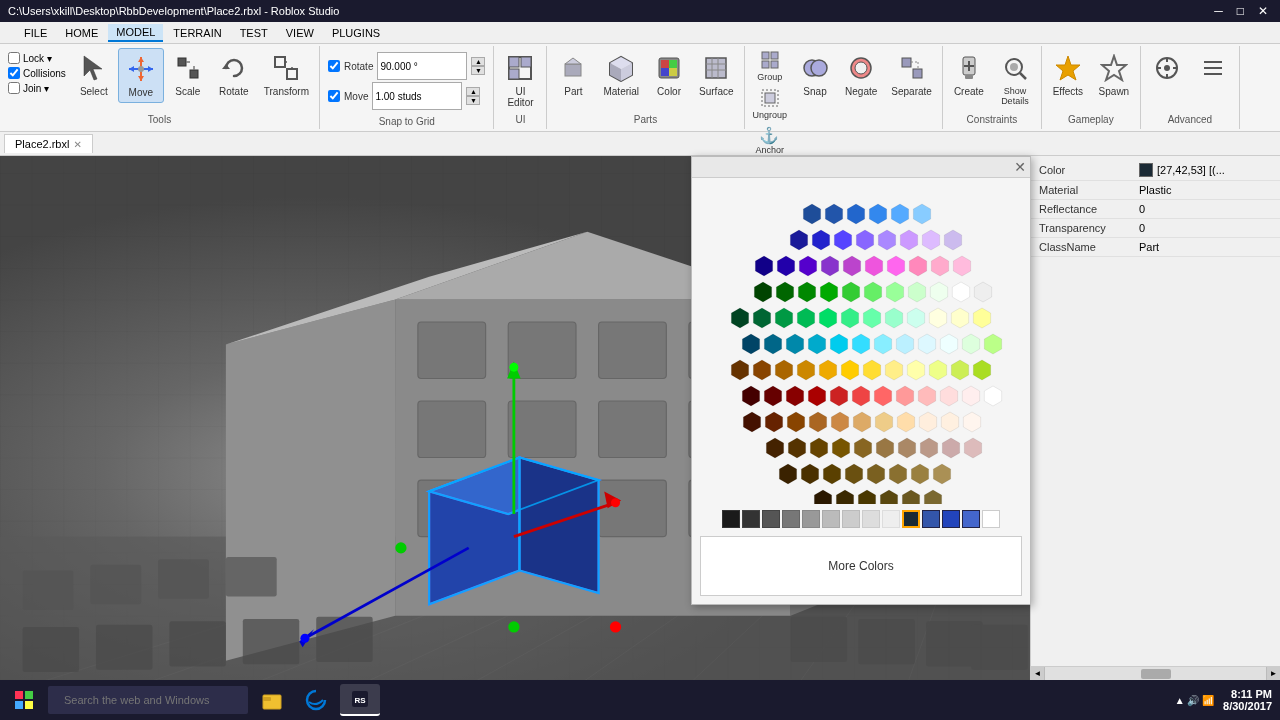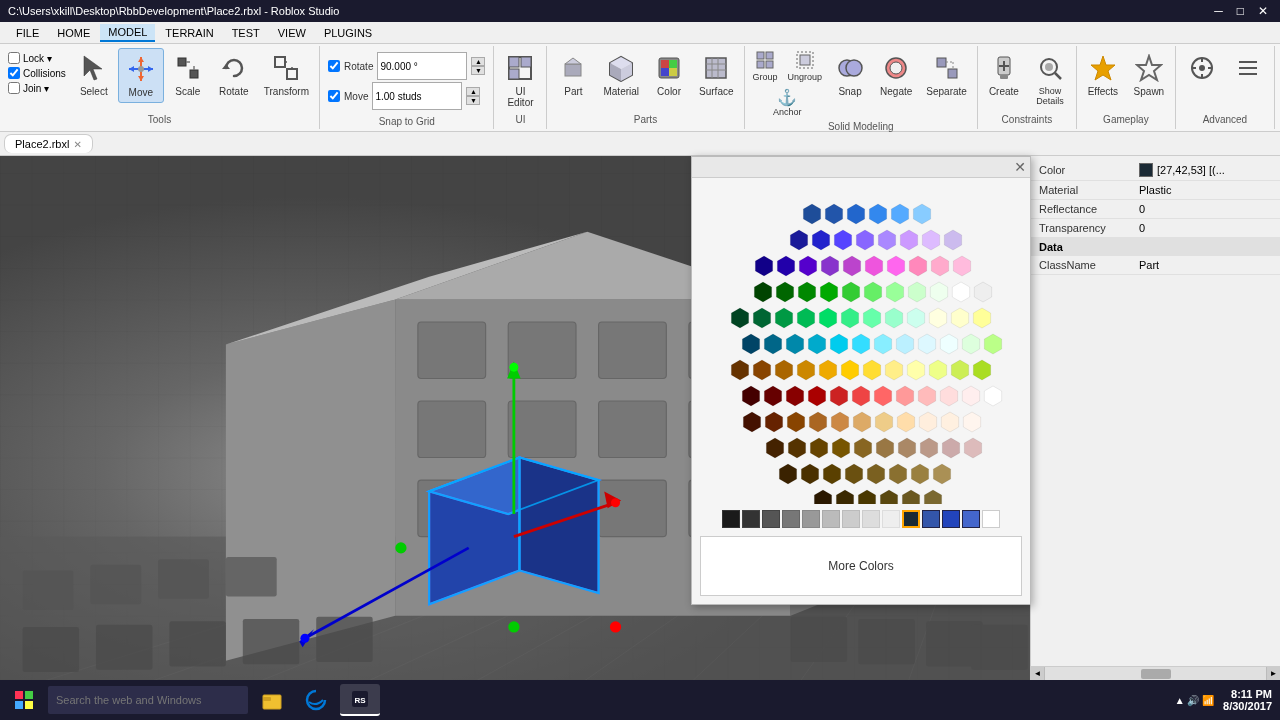--- a/index.html
+++ b/index.html
@@ -18,21 +18,21 @@
     .title-bar-title { font-size: 11px; }
     .title-bar-controls { display: flex; gap: 6px; }
     .title-bar-btn { color: white; font-size: 12px; cursor: pointer; padding: 0 4px; }
 
     
     .menu-bar {
       background: #f0f0f0;
       height: 22px;
       display: flex;
       align-items: center;
-      padding: 0 8px;
+      padding: 0 16px;
       border-bottom: 1px solid #ccc;
       gap: 2px;
     }
     .menu-item {
       padding: 2px 8px;
       font-size: 11px;
       cursor: pointer;
     }
     .menu-item.active { background: #cce4f7; border-bottom: 2px solid #0078d7; }
 
@@ -148,21 +148,21 @@
       display: flex;
       align-items: center;
       padding: 3px 10px;
       border: 1px solid #ccc;
       border-bottom: none;
       background: #e0e0e0;
       font-size: 11px;
       cursor: pointer;
       gap: 4px;
     }
-    .tab.active { background: #fff; border-radius: 7px; }
+    .tab.active { background: #fff; }
     .tab-close { font-size: 10px; color: #888; cursor: pointer; }
 
     
     .viewport {
       flex: 1;
       background: #5a5a5a;
       position: relative;
       overflow: hidden;
     }
 
@@ -262,21 +262,21 @@
       display: flex;
       align-items: center;
       justify-content: center;
       cursor: pointer;
     }
     .taskbar-search {
       background: #2d2d4a;
       border: none;
       color: white;
       height: 28px;
-      padding: 0 8px;
+      padding: 0 16px;
       border-radius: 2px;
       font-size: 11px;
       width: 200px;
     }
     .taskbar-app {
       width: 40px;
       height: 32px;
       display: flex;
       align-items: center;
       justify-content: center;
@@ -488,21 +488,21 @@
         </div>
         <span>Surface</span>
       </div>
     </div>
     <span class="toolbar-group-label">Parts</span>
   </div>
 
   <div class="toolbar-group">
     <div class="toolbar-group-inner">
       <div style="display:flex;flex-direction:column;gap:2px;">
-        <div style="display:flex;gap:2px;">
+        <div style="display:flex;gap:2px;flex-direction:column;">
           <div class="toolbar-btn-sm">
             <div class="icon-sm">
               <svg width="20" height="20" viewBox="0 0 20 20">
                 <rect x="2" y="2" width="7" height="7" fill="#aac" stroke="#666"></rect>
                 <rect x="11" y="2" width="7" height="7" fill="#aac" stroke="#666"></rect>
                 <rect x="2" y="11" width="7" height="7" fill="#aac" stroke="#666"></rect>
                 <rect x="11" y="11" width="7" height="7" fill="#aac" stroke="#666"></rect>
               </svg>
             </div>
             <span>Group</span>
@@ -915,21 +915,20 @@
         <span class="prop-value">Plastic</span>
       </div>
       <div class="prop-row">
         <span class="prop-label">Reflectance</span>
         <span class="prop-value">0</span>
       </div>
       <div class="prop-row">
         <span class="prop-label">Transparency</span>
         <span class="prop-value">0</span>
       </div>
-      <div class="prop-section-header">Data</div>
       <div class="prop-row">
         <span class="prop-label">ClassName</span>
         <span class="prop-value">Part</span>
       </div>
     </div>
 
     <div style="position:absolute;bottom:0;left:0;right:0;height:14px;background:#e0e0e0;border-top:1px solid #ccc;display:flex;align-items:center;">
       <div style="width:14px;height:14px;background:#ccc;border-right:1px solid #bbb;display:flex;align-items:center;justify-content:center;cursor:pointer;font-size:8px;">◄</div>
       <div style="flex:1;height:10px;margin:0 2px;background:#e0e0e0;"></div>
       <div style="width:30px;height:10px;background:#aaa;border-radius:2px;"></div>

